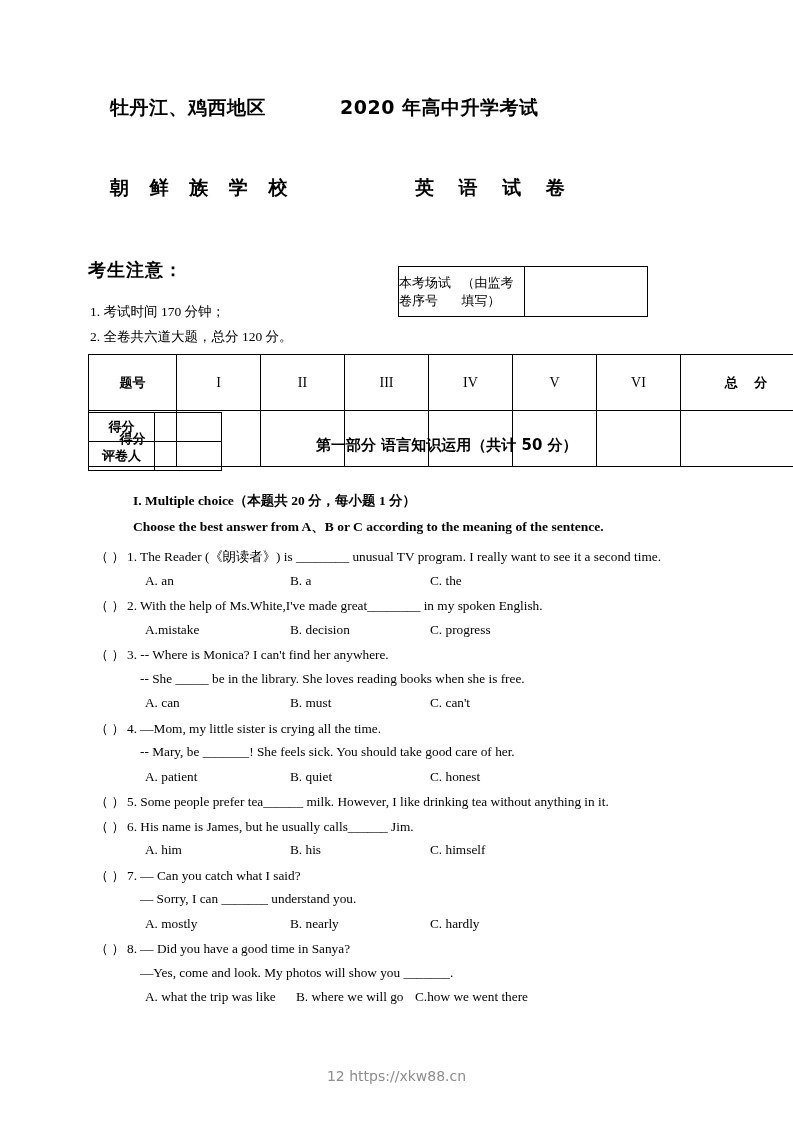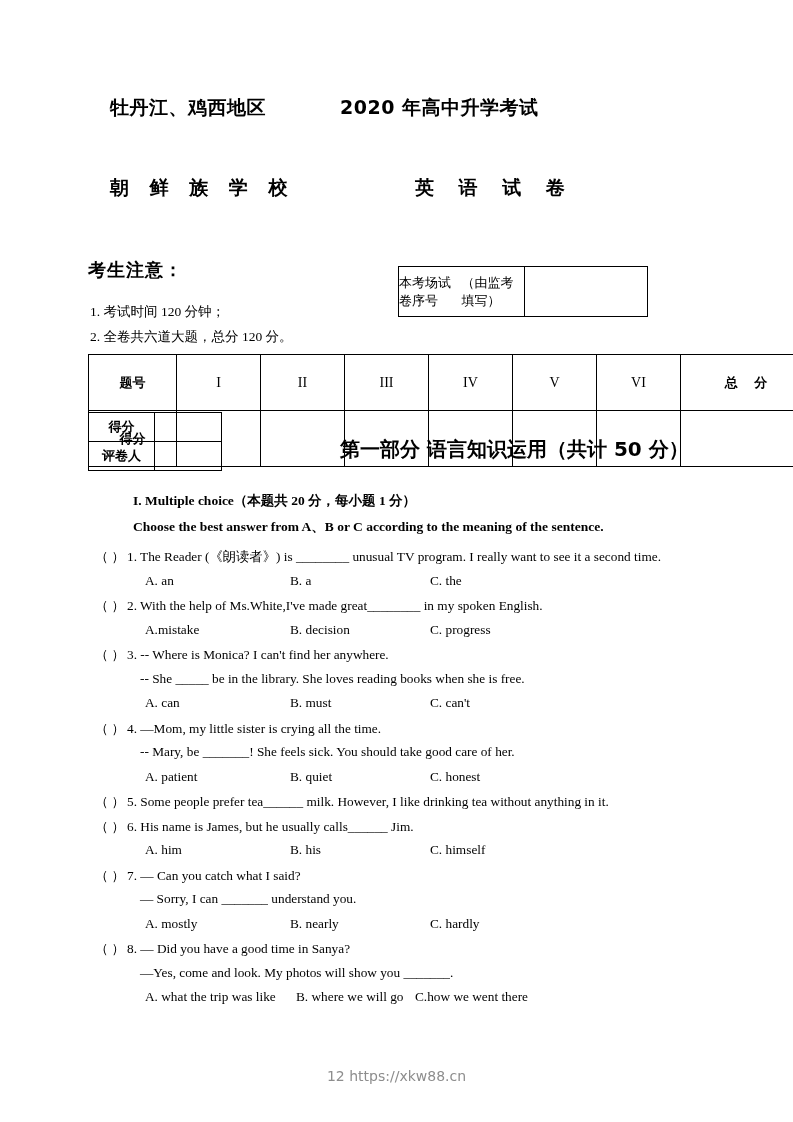--- a/index.html
+++ b/index.html
@@ -145,24 +145,24 @@
   .grader-box .g-lbl {
     width: 65px;
     font-family: "DejaVu Sans", "Liberation Sans", sans-serif;
     font-weight: bold;
     font-size: 13px;
   }
 
   
   .part-heading {
     position: absolute;
-    left: 340px;
+    left: 316px;
     top: 436px;
     font-family: "DejaVu Sans", "Liberation Sans", sans-serif;
-    font-size: 20px;
+    font-size: 15px;
     font-weight: bold;
     white-space: nowrap;
   }
 
   
   .section-title {
     position: absolute;
     left: 133px;
     top: 492px;
     font-weight: bold;
@@ -242,21 +242,21 @@
   <div class="hdr-row hdr-line1">
     <span class="hdr-left">牡丹江、鸡西地区</span>
     <span class="hdr-right">2020 年高中升学考试</span>
   </div>
   <div class="hdr-row hdr-line2">
     <span class="hdr-left">朝 鲜 族 学 校</span>
     <span class="hdr-right">英 语 试 卷</span>
   </div>
 
   <div class="notice-title">考生注意：</div>
-  <div class="notice-item notice-1">1. 考试时间 120 分钟；</div>
+  <div class="notice-item notice-1">1. 考试时间 170 分钟；</div>
   <div class="notice-item notice-2">2. 全卷共六道大题，总分 120 分。</div>
 
   <div class="serial-box">
     <div class="serial-label">
       <span>本考场试卷序号</span>
       <span>（由监考填写）</span>
     </div>
     <div class="serial-blank"></div>
   </div>
 

